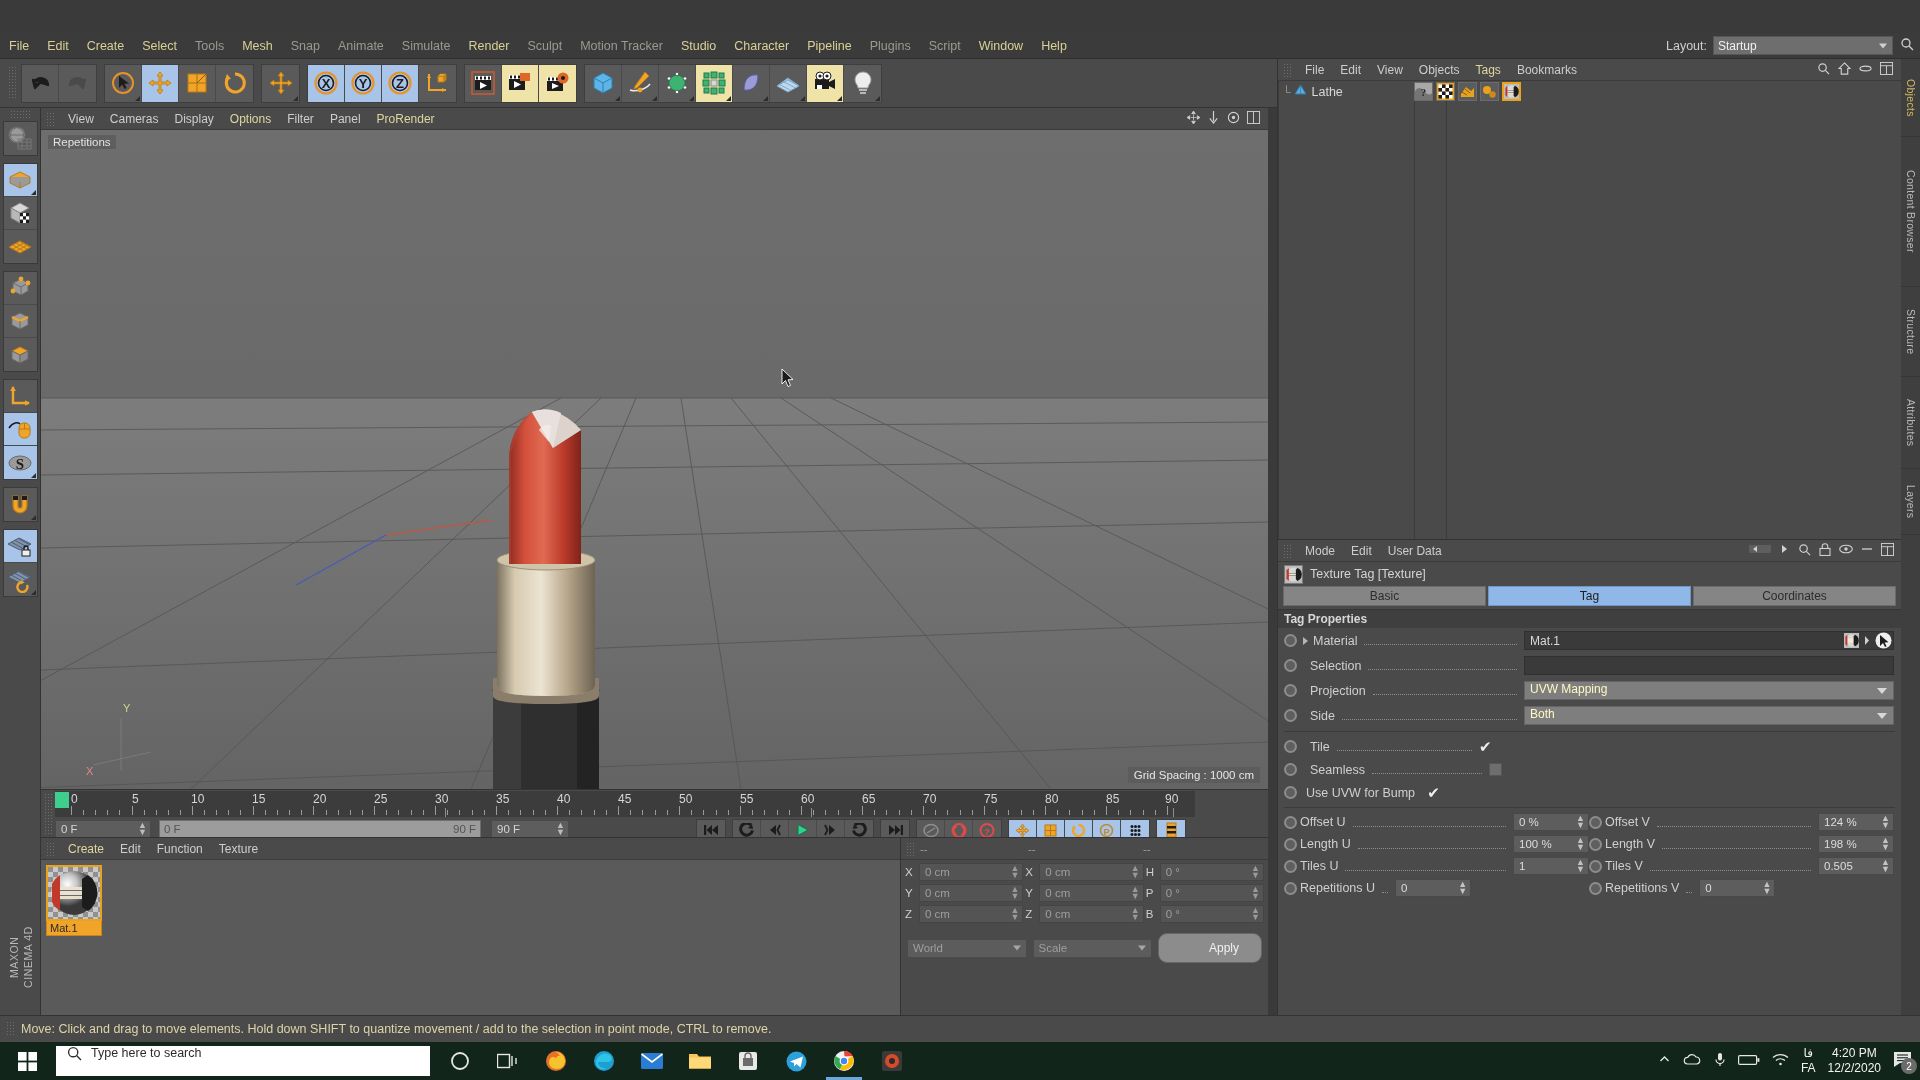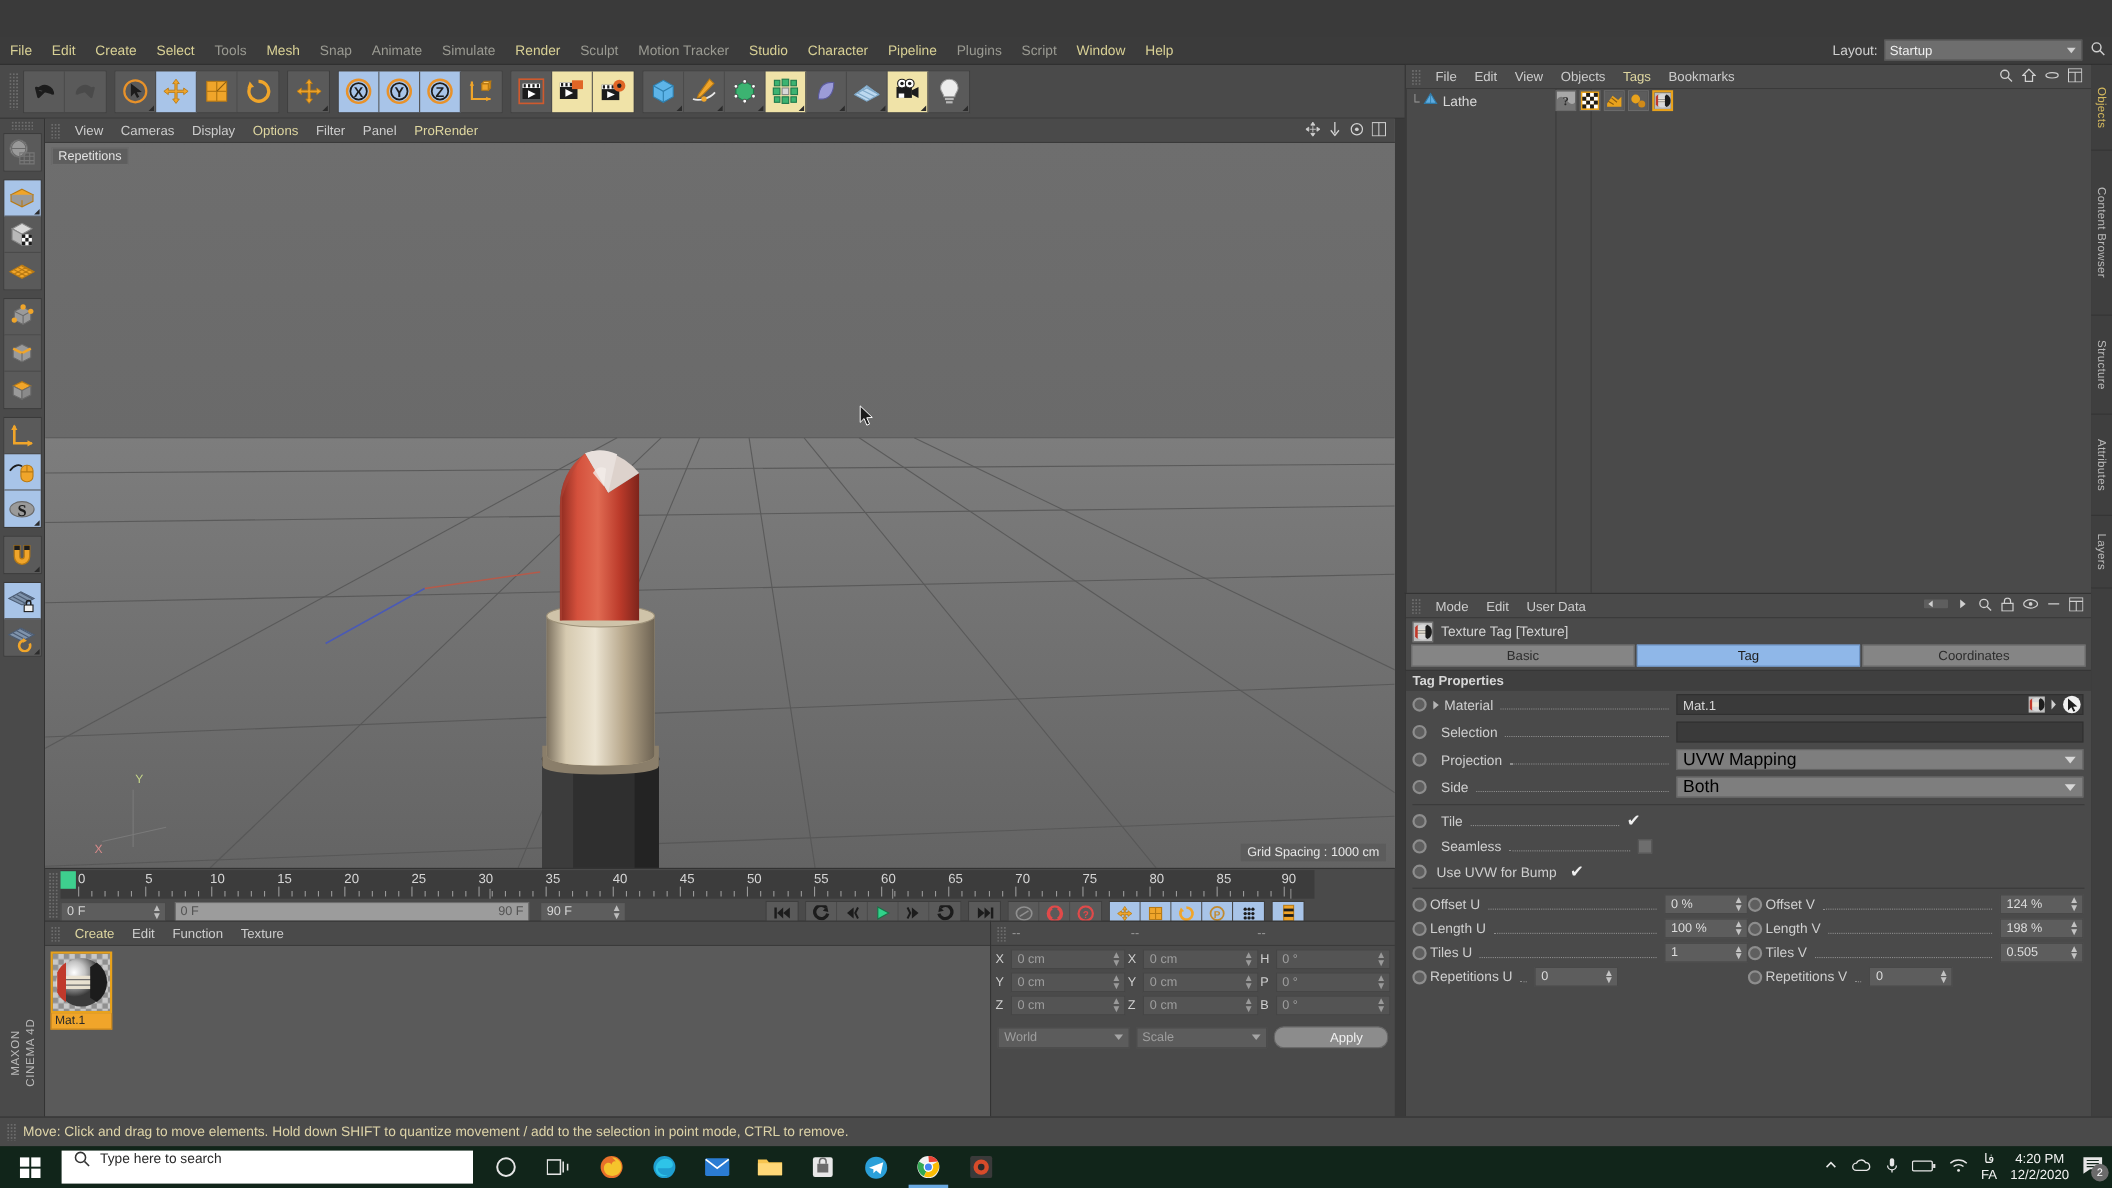--- a/index.html
+++ b/index.html
@@ -199,21 +199,21 @@
     font-size: 11.5px; color: #9e9e9e; display: flex; align-items: center;
     padding: 0 12px 0 5px; position: relative;
   }
   .co-f .spin { position:absolute; right:3px; top:50%; transform: translateY(-50%);
     font-size:9px; color:#9a9a9a; line-height:7px; }
   .co-bottom { display: flex; align-items: center; gap: 6px; padding: 4px 6px; }
   .co-sel { flex: 1; height: 19px; background: #5c5c5c; border: 1px solid #4a4a4a;
     font-size: 11.5px; color: #9e9e9e; display:flex; align-items:center; padding: 0 5px; position: relative; }
   .co-sel .caret { position:absolute; right:5px; top:50%; transform:translateY(-50%);
     width:0;height:0;border-left:4px solid transparent;border-right:4px solid transparent;border-top:5px solid #a5a5a5;}
-  .co-apply { width: 104px; height: 20px; background: #8c8c8c; border: 1px solid #666;
+  .co-apply { width: 104px; height: 30px; background: #8c8c8c; border: 1px solid #666;
     border-radius: 9px; font-size: 12px; color: #f0f0f0; display:flex; align-items:center; justify-content:center;padding-left:28px; }
 
   
   .objmgr { position: absolute; left: 1277px; top: 59px; width: 624px; height: 480px;
     background: #4a4a4a; border-left: 1px solid #333; }
   .om-head { height: 22px; display:flex; align-items:center; border-bottom:1px solid #3a3a3a; }
   .om-icons { margin-left:auto; display:flex; align-items:center; gap:8px; padding-right:8px; }
   .om-body { position: relative; height: 458px; background: #4a4a4a; }
   .om-div { position: absolute; top: 0; bottom: 0; width: 1px; background: #3b3b3b; }
   .om-row { display:flex; align-items:center; height: 22px; padding-left: 4px; }
@@ -238,21 +238,21 @@
   .prow { display:flex; align-items:center; height: 25px; padding: 0 7px 0 6px; gap: 3px; }
   .radio { width: 13px; height: 13px; border-radius: 50%; border: 2px solid #8d8d8d;
     background: #5f5f5f; flex: 0 0 auto; }
   .tri { width:0;height:0;border-top:4px solid transparent;border-bottom:4px solid transparent;
     border-left:5px solid #b5b5b5; margin: 0 2px 0 3px; flex:0 0 auto; }
   .plabel { font-size: 12.5px; color: #cfcfcf; white-space: nowrap; }
   .pdots { flex: 1; border-bottom: 1px dotted #8e8e8e; margin: 0 4px; height: 9px; min-width: 6px; }
   .pfield { height: 19px; background: #3a3a3a; border: 1px solid #303030;
     font-size: 12px; color: #d8d8d8; display:flex; align-items:center; padding: 0 5px; }
   .pdrop { height: 19px; background: #7e7e7e; border: 1px solid #646464;
-    font-size: 16px; color: #000000; display:flex; align-items:center; padding: 0 5px; position: relative; }
+    font-size: 12px; color: #fef9c3; display:flex; align-items:flex-start; padding: 0 5px; position: relative; }
   .pdrop .caret { position:absolute; right:6px; top:50%; transform:translateY(-50%);
     width:0;height:0;border-left:5px solid transparent;border-right:5px solid transparent;border-top:6px solid #d8d8d8;}
   .chk { width: 13px; height: 13px; background: #6e6e6e; border: 1px solid #565656; flex:0 0 auto;
     display:flex; align-items:center; justify-content:center; color:#f0f0f0; font-size:12px; line-height:1;}
   .chk.on { background: transparent; border-color: transparent; color: #efefef; font-size: 15px; }
   .divline { height:1px; background:#3a3a3a; margin: 3px 6px; }
   .prow2 { display: flex; align-items: center; height: 22px; padding: 0 7px 0 6px; }
   .phalf { display:flex; align-items:center; gap:3px; width: 50%; }
   .nfield { height: 18px; background: #5d5d5d; border: 1px solid #484848;
     font-size: 11.5px; color: #dcdcdc; display:flex; align-items:center;

